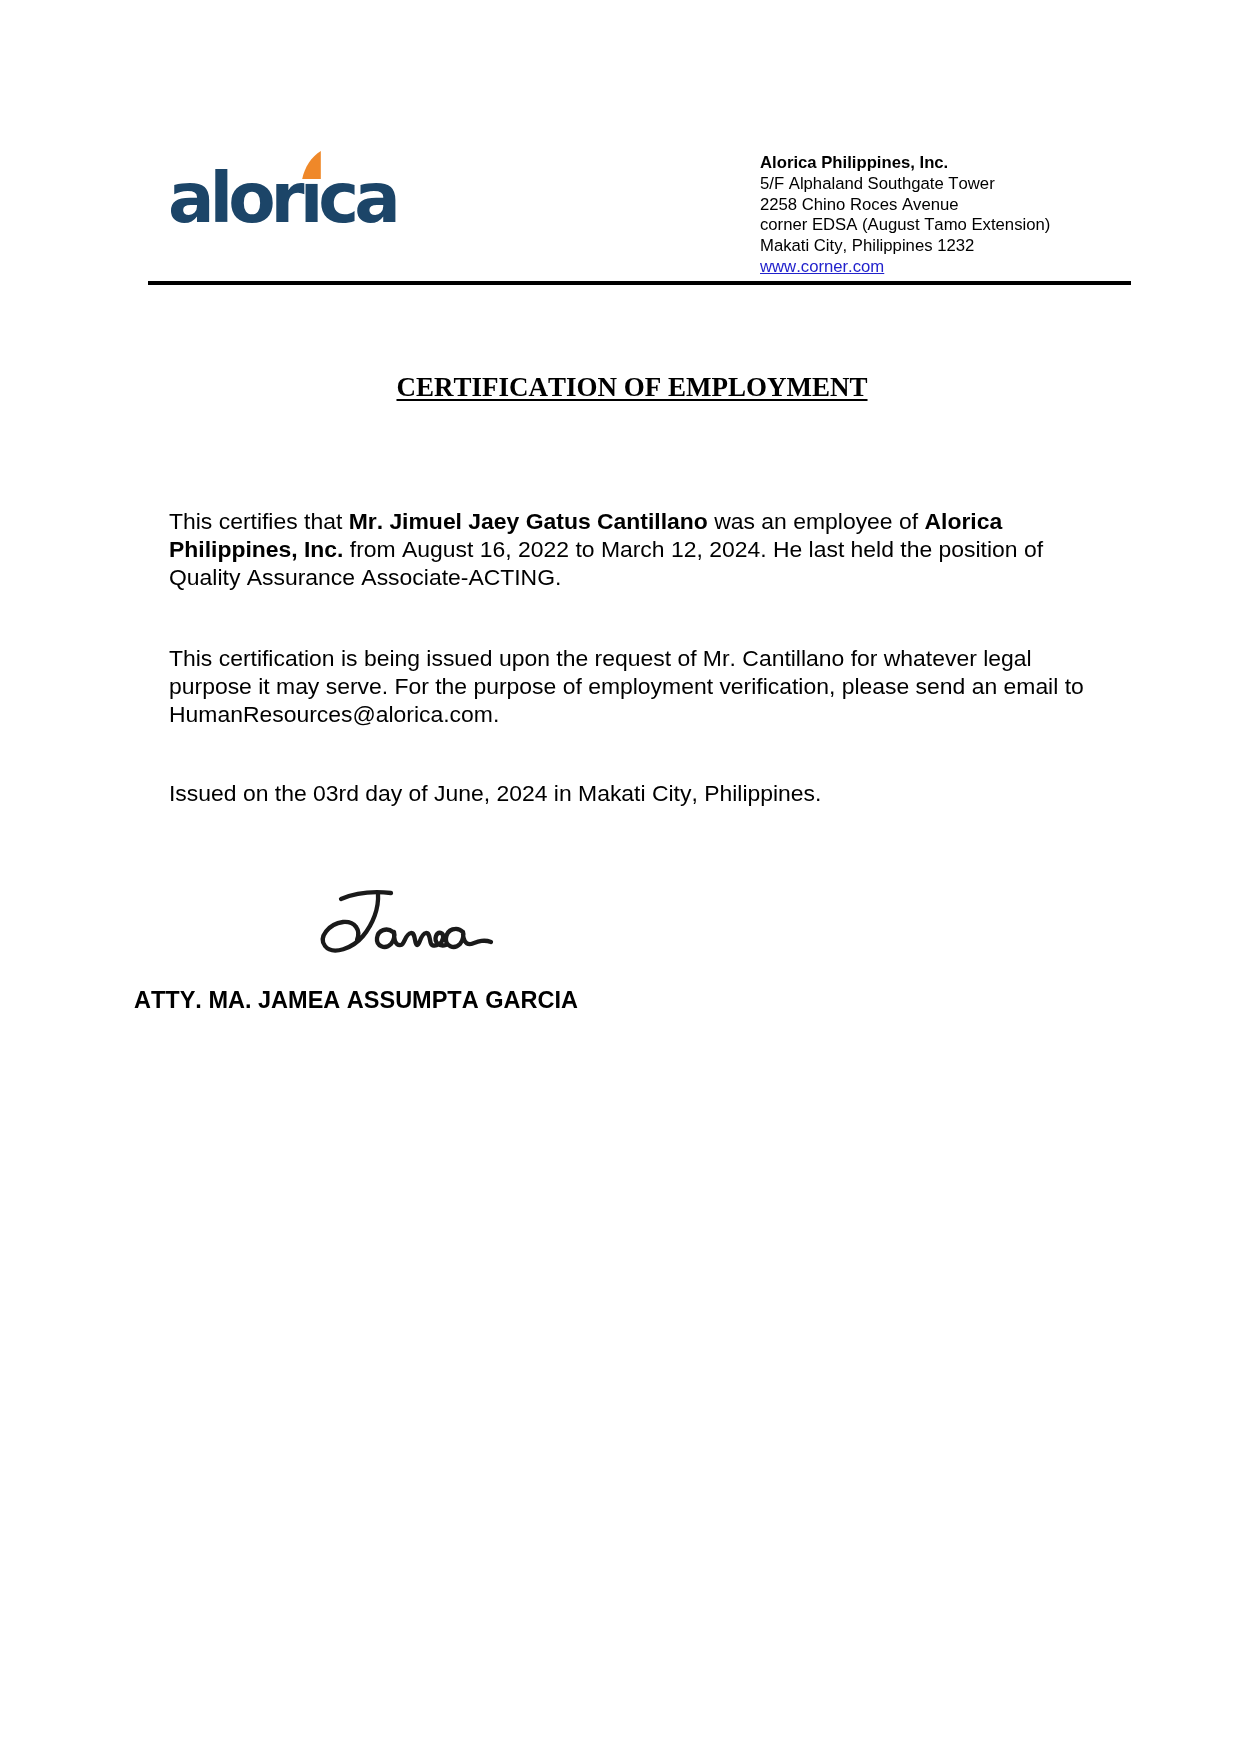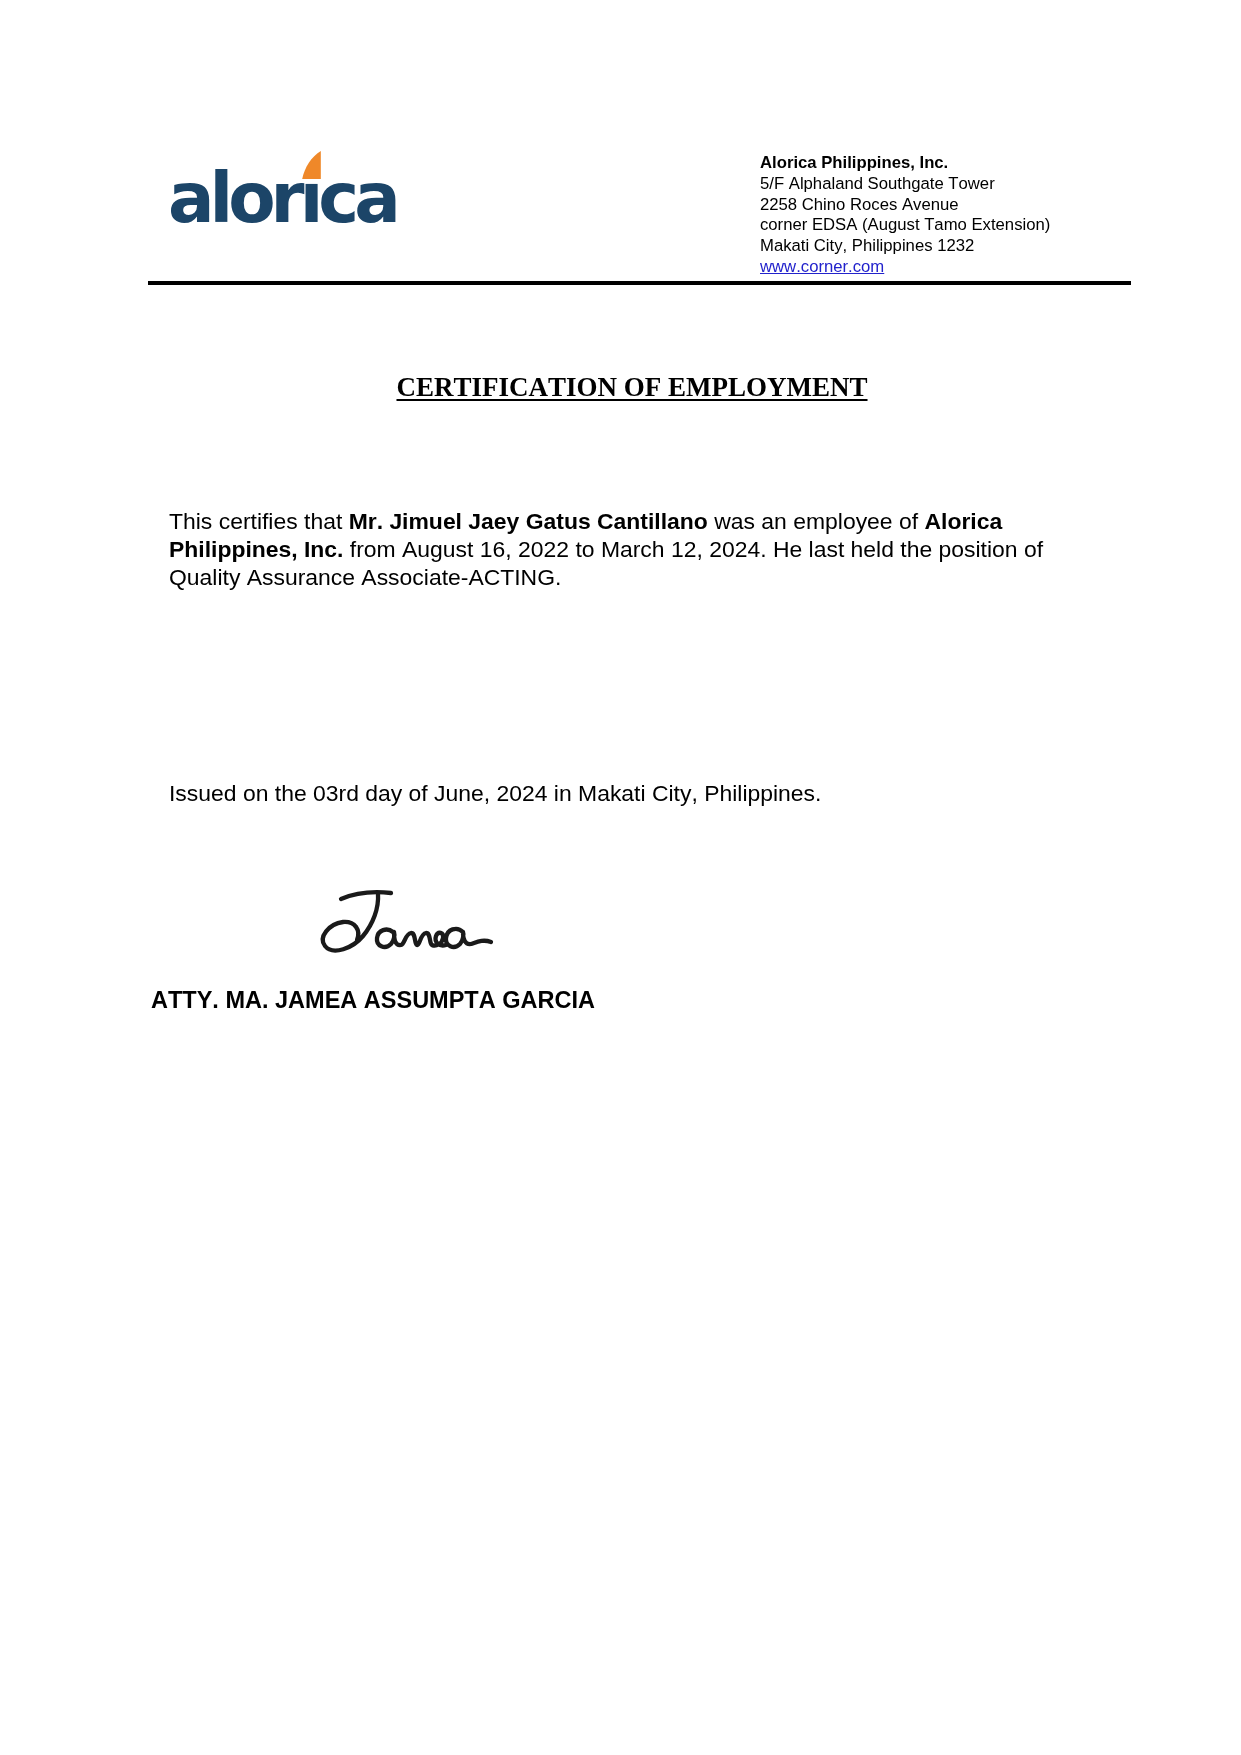--- a/index.html
+++ b/index.html
@@ -99,21 +99,21 @@
   }
   .signature path{
     fill:none;
     stroke:#1a1a1a;
     stroke-width:4.3;
     stroke-linecap:round;
     stroke-linejoin:round;
   }
   .signatory-name{
     position:absolute;
-    left:151px;
+    left:134px;
     top:986px;
     font-size:23.5px;
     font-weight:bold;
     line-height:29px;
   }
   .signatory-title{
     position:absolute;
     left:151px;
     top:1016px;
     font-size:23px;
@@ -136,20 +136,21 @@
     <div>corner EDSA (August Tamo Extension)</div>
     <div>Makati City, Philippines 1232</div>
     <a class="site" href="#" style="color: rgb(34, 34, 204);">www.corner.com</a>
   </div>
 
   <div class="rule"></div>
 
   <h1 class="title">CERTIFICATION OF EMPLOYMENT</h1>
 
   <p class="para p1"><span>This certifies that </span><span class="b">Mr. Jimuel Jaey Gatus Cantillano</span><span> was an employee of </span><span class="b">Alorica Philippines, Inc.</span><span> from August 16, 2022 to March 12, 2024. He last held the position of Quality Assurance Associate-ACTING.</span></p>
+  <p class="para p2"><span>This certification is being issued upon the request of Mr. Cantillano for whatever legal purpose it may serve. For the purpose of employment verification, please send an email to HumanResources@alorica.com.</span></p>
   <p class="para p3"><span>Issued on the 03rd day of June, 2024 in Makati City, Philippines.</span></p>
 
   <svg class="signature" viewBox="0 0 180 92" role="img" aria-label="Jamea">
     <path d="M 26 17 C 40 11 58 9 76 11"></path>
     <path d="M 63 12 C 64 26 58 42 48 54 C 38 66 18 74 10 64 C 3 55 14 42 28 40 C 40 39 46 48 42 58"></path>
     <path d="M 78 50 C 72 45 63 48 62 56 C 61 64 70 68 76 62 C 79 59 80 53 79 50 C 79 57 80 64 86 63 C 90 62 90 52 96 51 C 101 51 99 61 102 63 C 105 64 105 52 111 51 C 116 51 114 61 117 63 C 121 65 127 62 128 56 C 129 50 123 49 121 54 C 119 60 124 65 131 63"></path>
     <path d="M 148 50 C 142 44 132 47 131 56 C 130 64 139 68 145 62 C 148 59 149 52 148 50 C 148 57 150 63 156 62 C 162 60 168 57 176 60"></path>
   </svg>
 
   <div class="signatory-name">ATTY. MA. JAMEA ASSUMPTA GARCIA</div>

